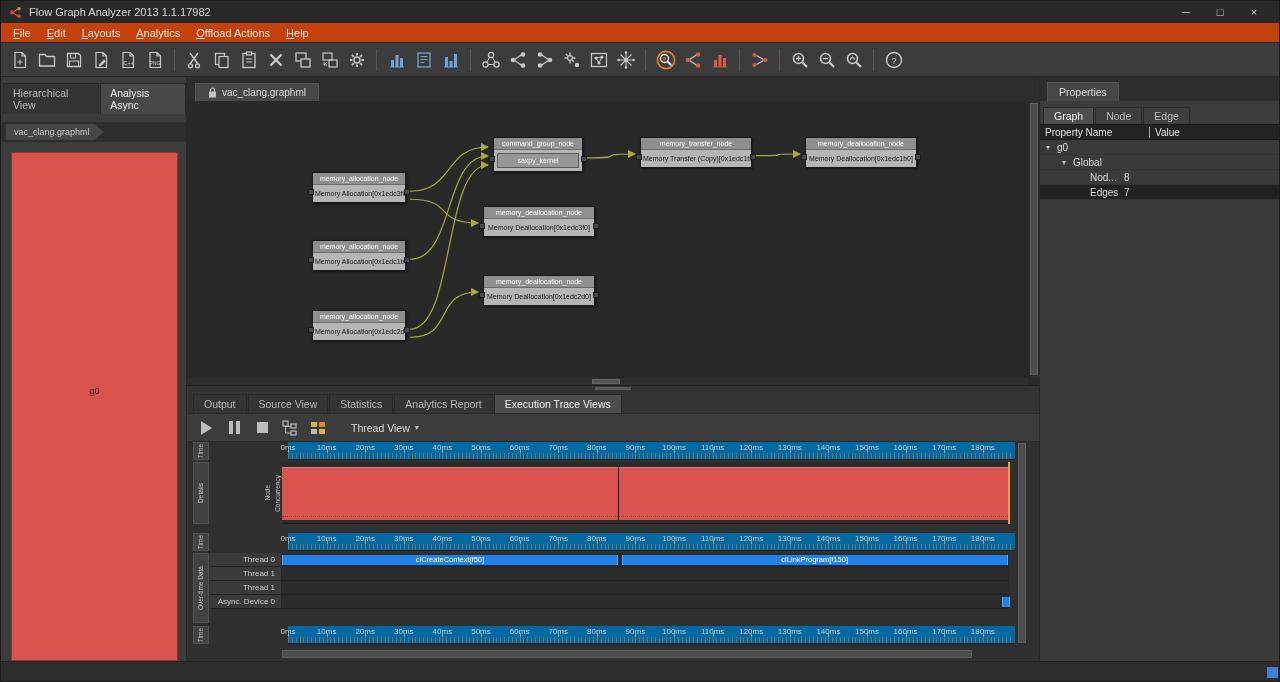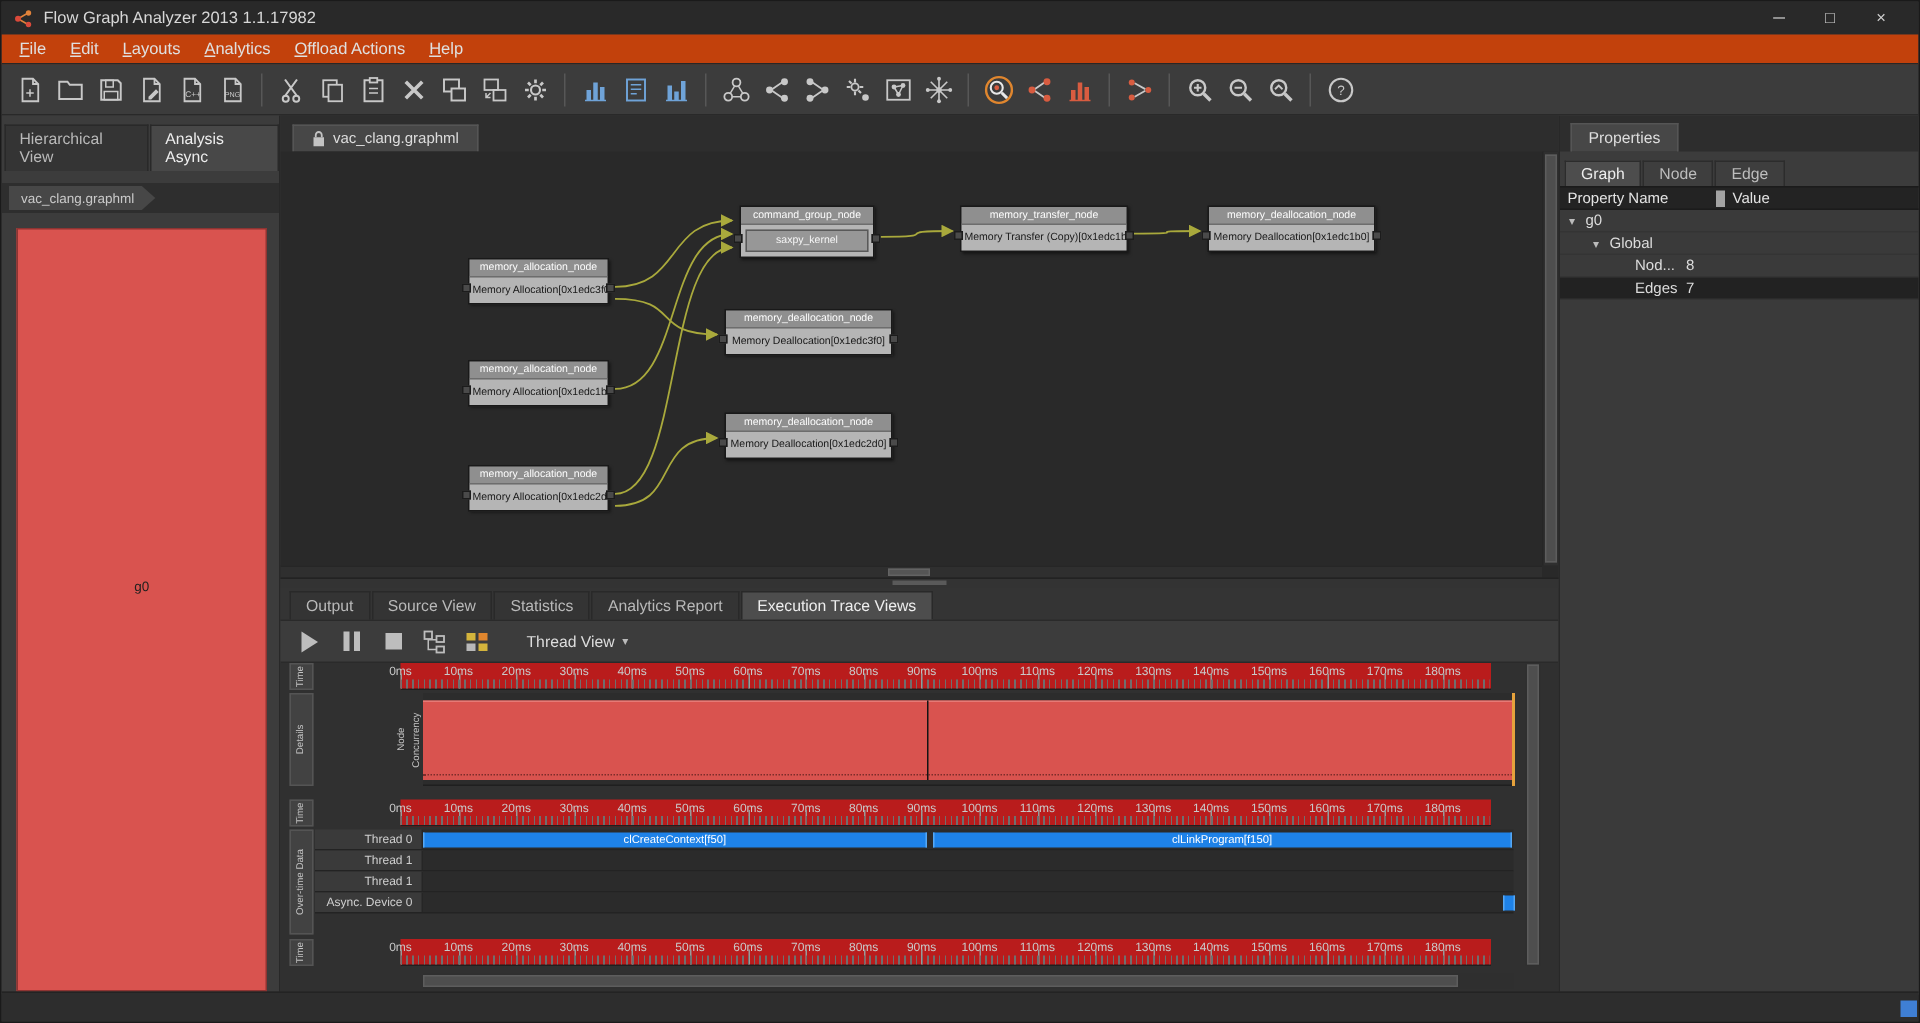--- a/index.html
+++ b/index.html
@@ -64,21 +64,21 @@
   .i-pause{display:flex;gap:3px}
   .i-pause i{display:block;width:4px;height:13px;background:#bdbdbd}
   .i-stop{display:block;width:11px;height:11px;background:#bdbdbd}
   .ttbtn svg{width:18px;height:18px;display:block}
   .view-select{margin-left:10px;display:flex;align-items:center;gap:5px;color:#ddd;font-size:10.5px;padding:3px 6px}
   .view-select .caret{font-size:8px;color:#bbb}
   
   .trace{position:relative;height:221px;background:#303030;overflow:hidden}
   .sseg{position:absolute;left:6px;width:16px;background:#424242;border:1px solid #545454;display:flex;align-items:center;justify-content:center;overflow:hidden}
   .vtext{writing-mode:vertical-rl;transform:rotate(180deg);font-size:6.5px;color:#c4c4c4;line-height:1.15;white-space:nowrap}
-  .ruler{position:absolute;left:80px;width:727px;height:18px;background:#b91c1c;border-bottom:1px solid #1f1f1f}
+  .ruler{position:absolute;left:101px;width:727px;height:18px;background:#0369a1;border-bottom:1px solid #1f1f1f}
   .ruler::after{content:"";position:absolute;left:0;right:1px;bottom:0;height:6px;
                 background:repeating-linear-gradient(90deg,#6f6f6f 0 1px,transparent 1px 3.86px)}
   .rlabel{position:absolute;top:1px;transform:translateX(-50%);font-size:8px;color:#c9c9c9;white-space:nowrap}
   .rtick{position:absolute;bottom:0;width:1px;height:10px;background:#9a9a9a}
   #ruler1{top:0}#ruler2{top:91px}#ruler3{top:184px}
   .chart-labelcol{position:absolute;left:58px;top:20px;width:36px;height:62px;display:flex;justify-content:flex-end;gap:2px;align-items:center}
   .chart{position:absolute;left:95px;top:20px;width:727px;height:62px;background:#2c2c2c;border-bottom:1px solid #1f1f1f}
   .chart-fill{position:absolute;left:0;top:5px;height:53px;background:var(--red);border-top:1px solid #e57a76}
   .chart-fill::after{content:"";position:absolute;left:0;right:0;bottom:3px;border-bottom:1px dotted #7c2d2b}
   .chart-drop{position:absolute;top:5px;height:53px;width:1px;background:#141414}
@@ -92,21 +92,21 @@
   .trace-vscroll .thumb-v{position:absolute;left:1px;right:1px;top:1px;bottom:1px;background:#4e4e4e;border:1px solid #5d5d5d}
   .trace-hscroll{position:absolute;left:95px;top:207px;width:727px;height:10px;background:#2f2f2f}
   .trace-hscroll .thumb-h{position:absolute;top:1px;bottom:1px;left:0;width:690px;background:#4e4e4e;border:1px solid #5d5d5d}
   
   .rp-titlebar{height:24px;background:#2d2d2d;display:flex;align-items:flex-end}
   .rp-title-tab{background:#474747;color:#ddd;font-size:10.5px;padding:3px 11px;border:1px solid #555;border-bottom:none;margin-left:7px}
   .rp-tabs{margin-top:6px;display:flex;gap:1px;padding-left:3px}
   .rtab{padding:2px 10px;font-size:10.5px;background:#3e3e3e;color:#bdbdbd;border:1px solid #2c2c2c;border-bottom:none}
   .rtab.active{background:#4d4d4d;color:#eee}
   .prop-header{height:16px;background:#232323;display:flex;align-items:center;font-size:10px;color:#e4e4e4;border-top:1px solid #1b1b1b;border-bottom:1px solid #1b1b1b}
-  .ph-col1{width:110px;padding-left:5px;border-right:6px solid #a3a3a3}
+  .ph-col1{width:110px;padding-left:5px;border-right:1px solid #a3a3a3}
   .ph-col2{padding-left:5px}
   .prop-rows{flex:1;background:#3a3a3a}
   .prow{position:relative;height:15px;display:flex;align-items:center;font-size:10px;color:#dcdcdc;border-bottom:1px solid #343434}
   .prow.selected{background:#222}
   .pindent{display:inline-block;flex:none}
   .pexp{width:11px;font-size:8px;color:#bbb;flex:none}
   .pvalue{position:absolute;left:84px}
   
   .statusbar{position:absolute;left:0;bottom:0;width:1280px;height:20px;background:#2d2d2d;border-top:1px solid #232323}
   .resize-grip{position:absolute;right:3px;bottom:3px;width:11px;height:11px;background:#3f7fd4}

